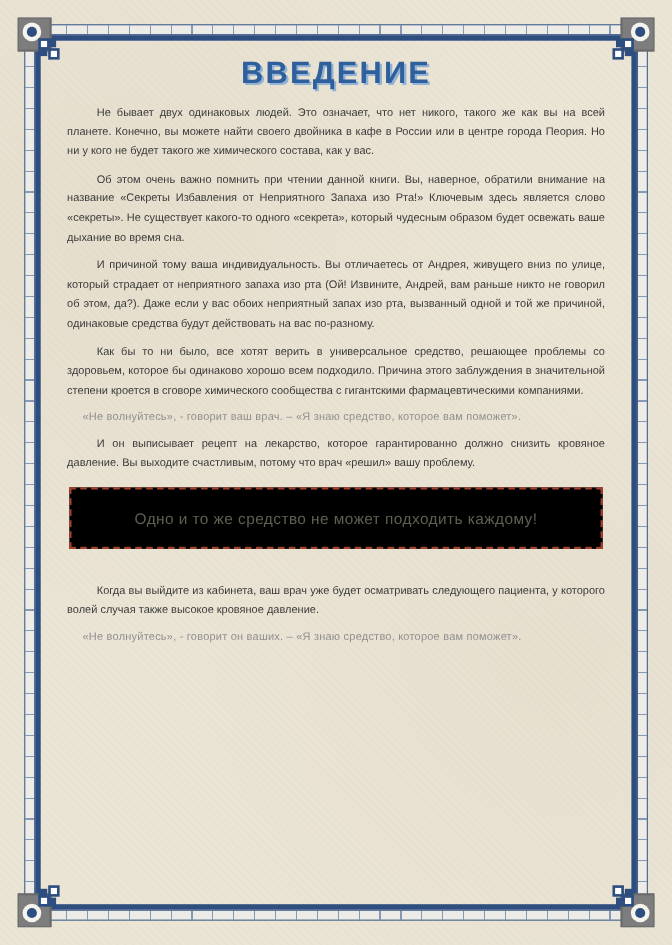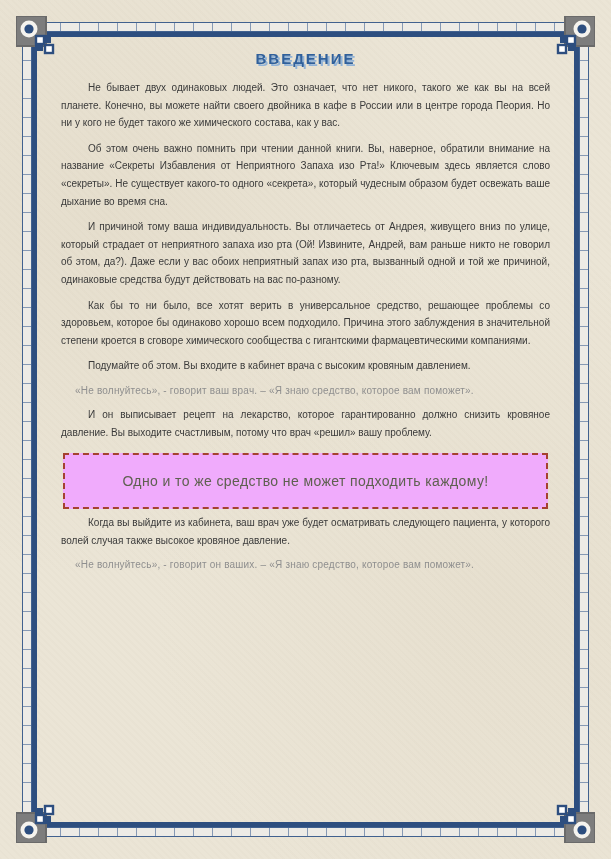--- a/index.html
+++ b/index.html
@@ -29,33 +29,33 @@
   .inner-line{position:absolute;inset:32px;border:5px solid #2d4e7f;}
   .corner{position:absolute;width:40px;height:40px;}
   .corner.tl{left:16px;top:16px;}
   .corner.tr{right:16px;top:16px;transform:scaleX(-1);}
   .corner.bl{left:16px;bottom:16px;transform:scaleY(-1);}
   .corner.br{right:16px;bottom:16px;transform:scale(-1,-1);}
   
   .content{position:absolute;inset:37px;padding:13px 24px 0;box-sizing:border-box;}
   h1{
     margin:0 0 12px;text-align:center;
-    font-size:15px;font-weight:bold;letter-spacing:2px;
+    font-size:28px;font-weight:bold;letter-spacing:2px;
     color:#30609b;text-shadow:2px 2px 0 rgba(130,170,215,.85);
   }
   p.body{
     margin:0 0 8px;font-size:10px;line-height:17.6px;color:#3a3a3a;
     text-align:justify;text-align-last:left;text-indent:27px;
   }
   p.quote{
     margin:2px 0 8px;font-size:10px;line-height:15px;color:#8f8f8f;
     text-indent:14px;letter-spacing:.2px;
   }
   .callout{
-    margin:12px 2px 5px;border:2px dashed #a5412f;background:#f0abfc;
+    margin:12px 2px 30px;border:2px dashed #a5412f;background:#000000;
     padding:18px 8px;text-align:center;
     font-size:14px;color:#5e6050;letter-spacing:.4px;
   }
 </style>
 </head>
 <body>
 
 <div class="band band-h band-top"></div>
 <div class="band band-h band-bottom"></div>
 <div class="band band-v band-left"></div>
@@ -103,21 +103,20 @@
   <rect x="29" y="29" width="8" height="8" fill="#ffffff" stroke="#2d4e7f" stroke-width="2.4"></rect>
 </svg>
 
 <div class="content">
   <h1>ВВЕДЕНИЕ</h1>
 
   <p class="body">Не бывает двух одинаковых людей. Это означает, что нет никого, такого же как вы на всей планете. Конечно, вы можете найти своего двойника в кафе в России или в центре города Пеория. Но ни у кого не будет такого же химического состава, как у вас.</p>
   <p class="body">Об этом очень важно помнить при чтении данной книги. Вы, наверное, обратили внимание на название «Секреты Избавления от Неприятного Запаха изо Рта!» Ключевым здесь является слово «секреты». Не существует какого-то одного «секрета», который чудесным образом будет освежать ваше дыхание во время сна.</p>
   <p class="body">И причиной тому ваша индивидуальность. Вы отличаетесь от Андрея, живущего вниз по улице, который страдает от неприятного запаха изо рта (Ой! Извините, Андрей, вам раньше никто не говорил об этом, да?). Даже если у вас обоих неприятный запах изо рта, вызванный одной и той же причиной, одинаковые средства будут действовать на вас по-разному.</p>
   <p class="body">Как бы то ни было, все хотят верить в универсальное средство, решающее проблемы со здоровьем, которое бы одинаково хорошо всем подходило. Причина этого заблуждения в значительной степени кроется в сговоре химического сообщества с гигантскими фармацевтическими компаниями.</p>
-  <p class="body">Подумайте об этом. Вы входите в кабинет врача с высоким кровяным давлением.</p>
 
   <p class="quote">«Не волнуйтесь», - говорит ваш врач. – «Я знаю средство, которое вам поможет».</p>
 
   <p class="body">И он выписывает рецепт на лекарство, которое гарантированно должно снизить кровяное давление. Вы выходите счастливым, потому что врач «решил» вашу проблему.</p>
 
   <div class="callout">
     <span>Одно и то же средство не может подходить каждому!</span>
   </div>
 
   <p class="body">Когда вы выйдите из кабинета, ваш врач уже будет осматривать следующего пациента, у которого волей случая также высокое кровяное давление.</p>

